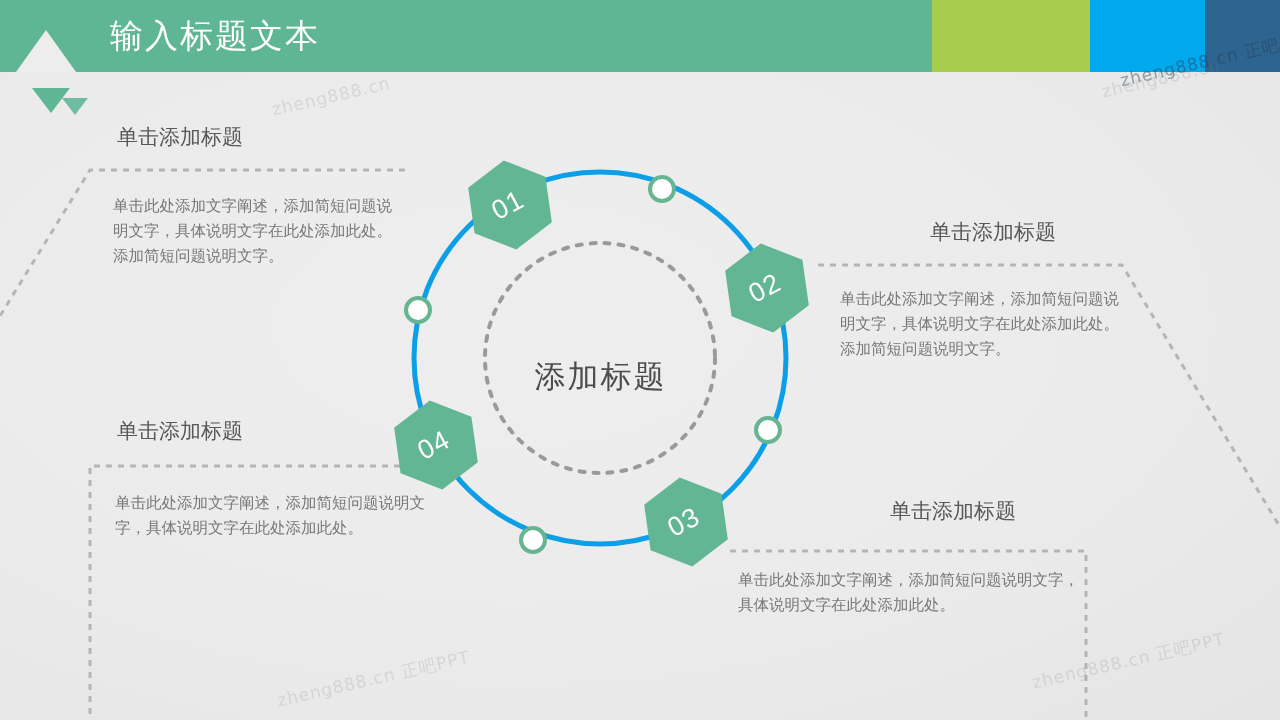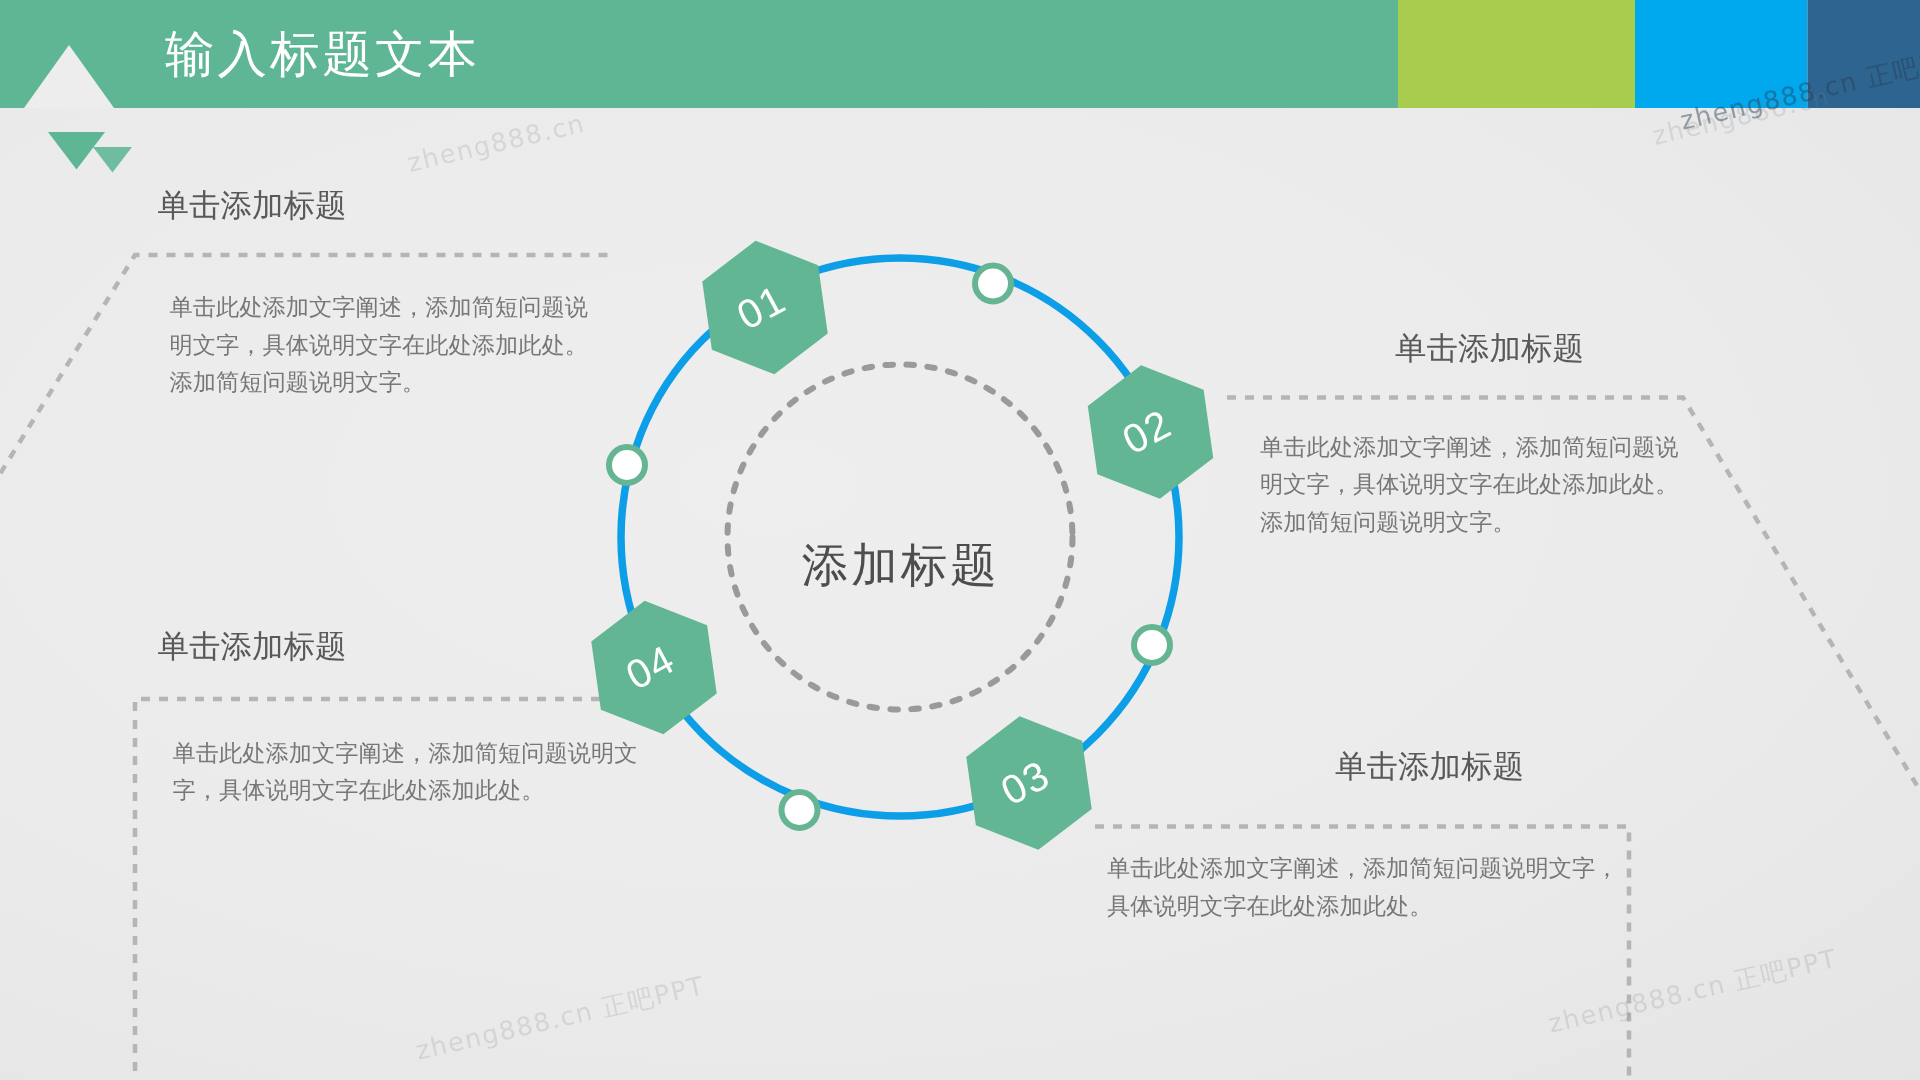--- a/index.html
+++ b/index.html
@@ -71,21 +71,21 @@
     width: 1280px; height: 720px;
     pointer-events: none;
   }
 
   
   .callout { position: absolute; }
   .callout .c-title {
     font-size: 21px;
     color: #595959;
     white-space: nowrap;
-    margin: 0 0 0 0;
+    margin: 0 0 0 12px;
   }
   .callout .c-body {
     font-size: 15.5px;
     line-height: 25px;
     color: #777777;
     margin: 0;
   }
 
   #callout-1 { left: 105px; top: 123px; width: 300px; }
   #callout-1 .c-body { margin-top: 42px; margin-left: 8px; width: 285px; }

